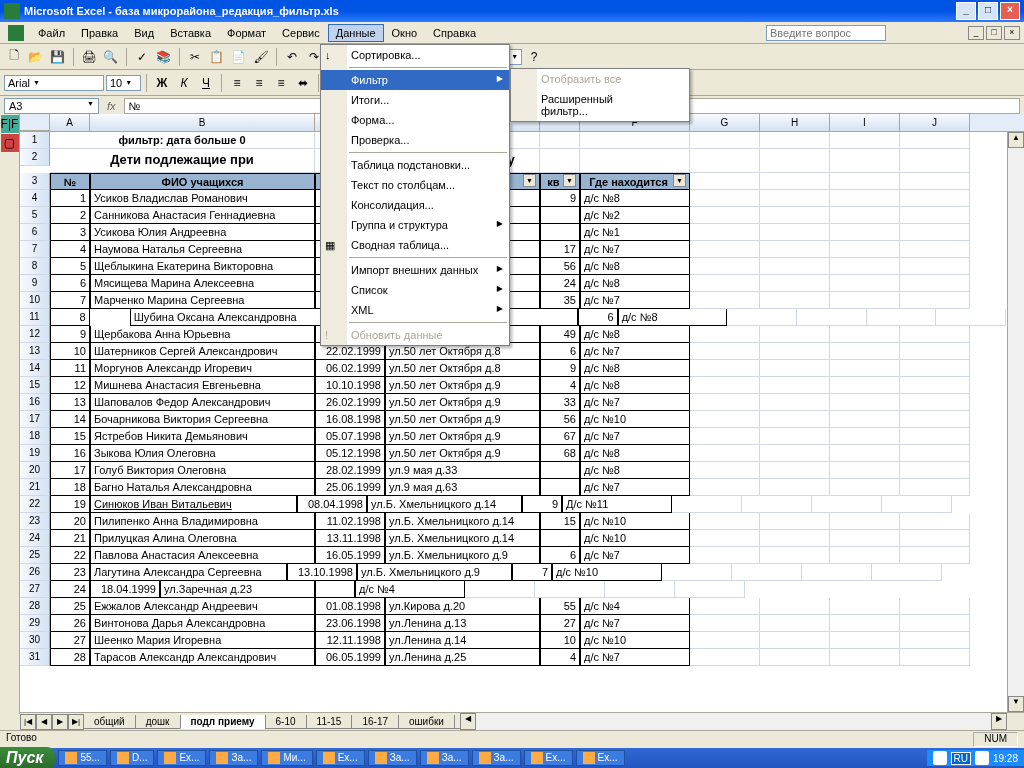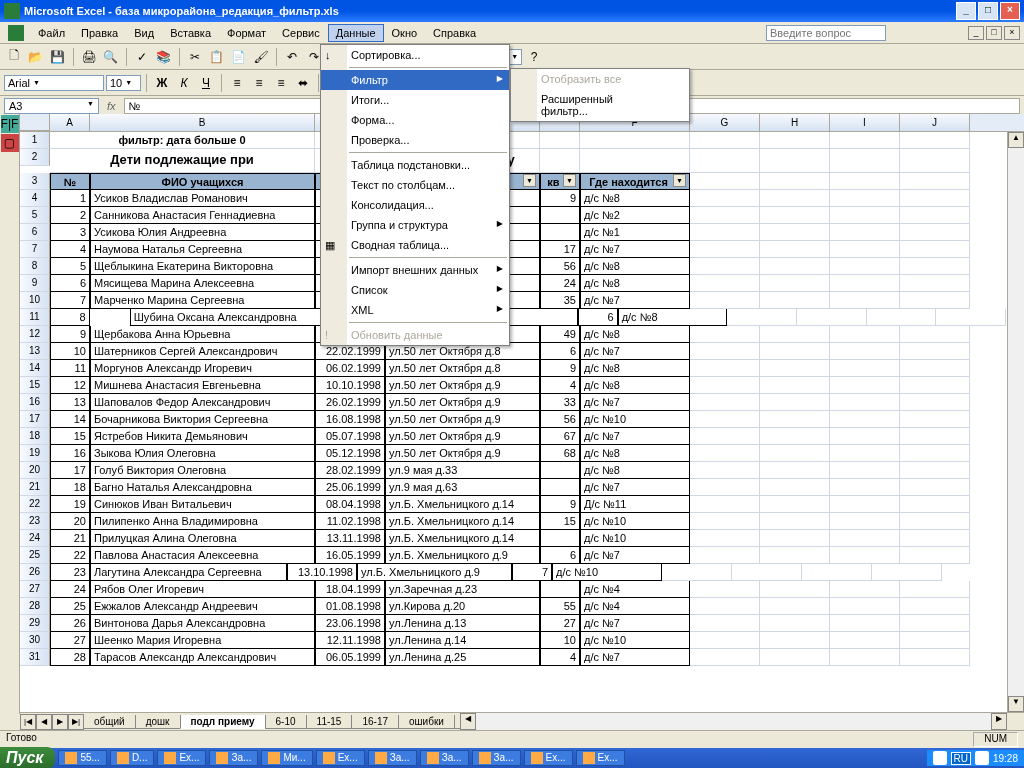--- a/index.html
+++ b/index.html
@@ -478,21 +478,21 @@
         <div class="cell data-border num" style="width: 40px;"></div>
         <div class="cell data-border" style="width: 110px;">д/с №7</div>
         <div class="cell " style="width: 70px;"></div>
         <div class="cell " style="width: 70px;"></div>
         <div class="cell " style="width: 70px;"></div>
         <div class="cell " style="width: 70px;"></div>
       </div>
       <div class="grid-row">
         <div class="row-h" style="height: 17px; line-height: 16px;">22</div>
         <div class="cell data-border num" style="width: 40px;">19</div>
-        <div class="cell data-border" style="width: 225px;">Синюков Иван Витальевич</div>
+        <div class="cell data-border" style="width: 207px; text-decoration: underline;">Синюков Иван Витальевич</div>
         <div class="cell data-border num" style="width: 70px;">08.04.1998</div>
         <div class="cell data-border" style="width: 155px;">ул.Б. Хмельницкого д.14</div>
         <div class="cell data-border num" style="width: 40px;">9</div>
         <div class="cell data-border" style="width: 110px;">Д/с №11</div>
         <div class="cell " style="width: 70px;"></div>
         <div class="cell " style="width: 70px;"></div>
         <div class="cell " style="width: 70px;"></div>
         <div class="cell " style="width: 70px;"></div>
       </div>
       <div class="grid-row">
@@ -543,21 +543,20 @@
         <div class="cell data-border num" style="width: 40px;">7</div>
         <div class="cell data-border" style="width: 110px;">д/с №10</div>
         <div class="cell " style="width: 70px;"></div>
         <div class="cell " style="width: 70px;"></div>
         <div class="cell " style="width: 70px;"></div>
         <div class="cell " style="width: 70px;"></div>
       </div>
       <div class="grid-row">
         <div class="row-h" style="height: 17px; line-height: 16px;">27</div>
         <div class="cell data-border num" style="width: 40px;">24</div>
-        <div class="cell data-border" style="width: 225px;">Рябов Олег Игоревич</div>
         <div class="cell data-border num" style="width: 70px;">18.04.1999</div>
         <div class="cell data-border" style="width: 155px;">ул.Заречная д.23</div>
         <div class="cell data-border num" style="width: 40px;"></div>
         <div class="cell data-border" style="width: 110px;">д/с №4</div>
         <div class="cell " style="width: 70px;"></div>
         <div class="cell " style="width: 70px;"></div>
         <div class="cell " style="width: 70px;"></div>
         <div class="cell " style="width: 70px;"></div>
       </div>
       <div class="grid-row">

